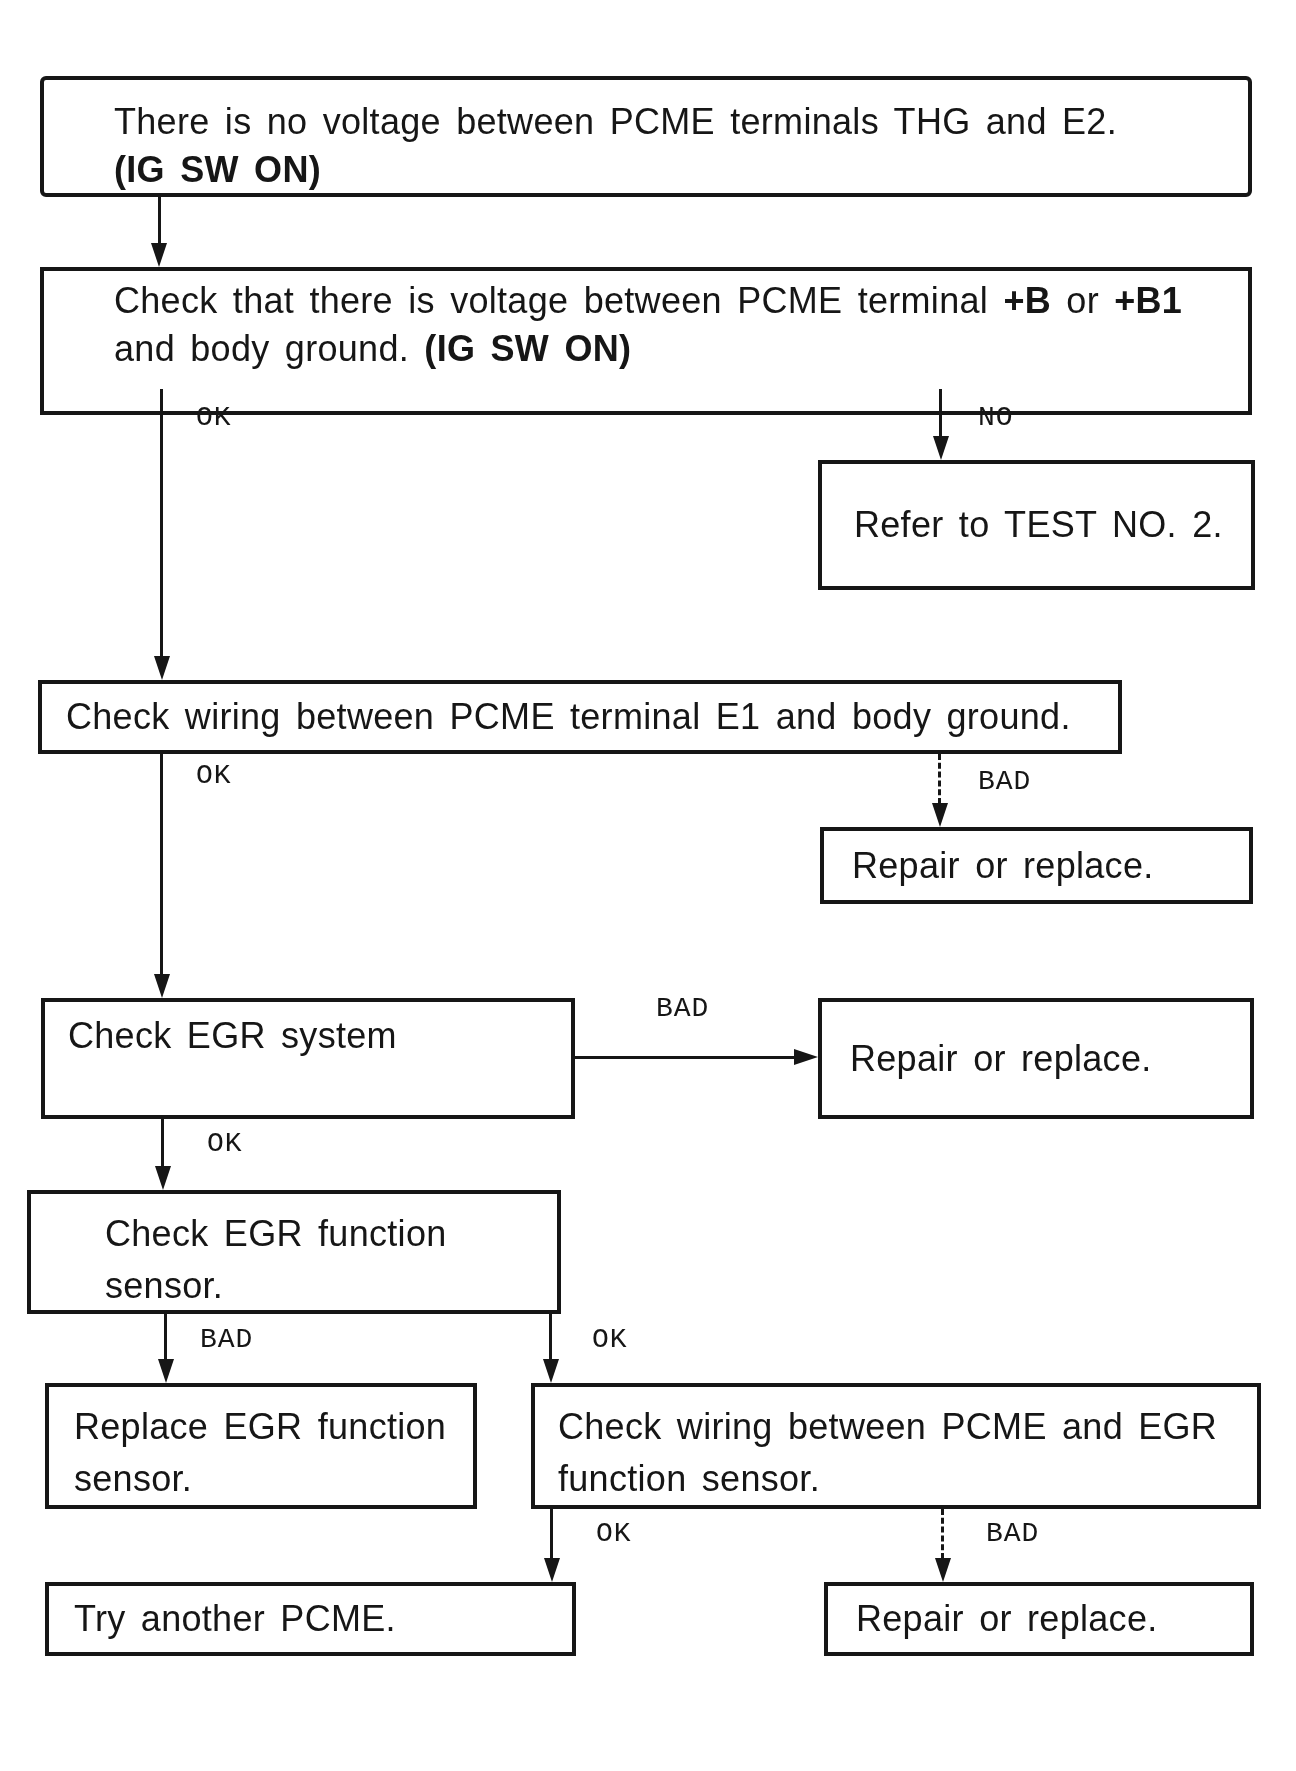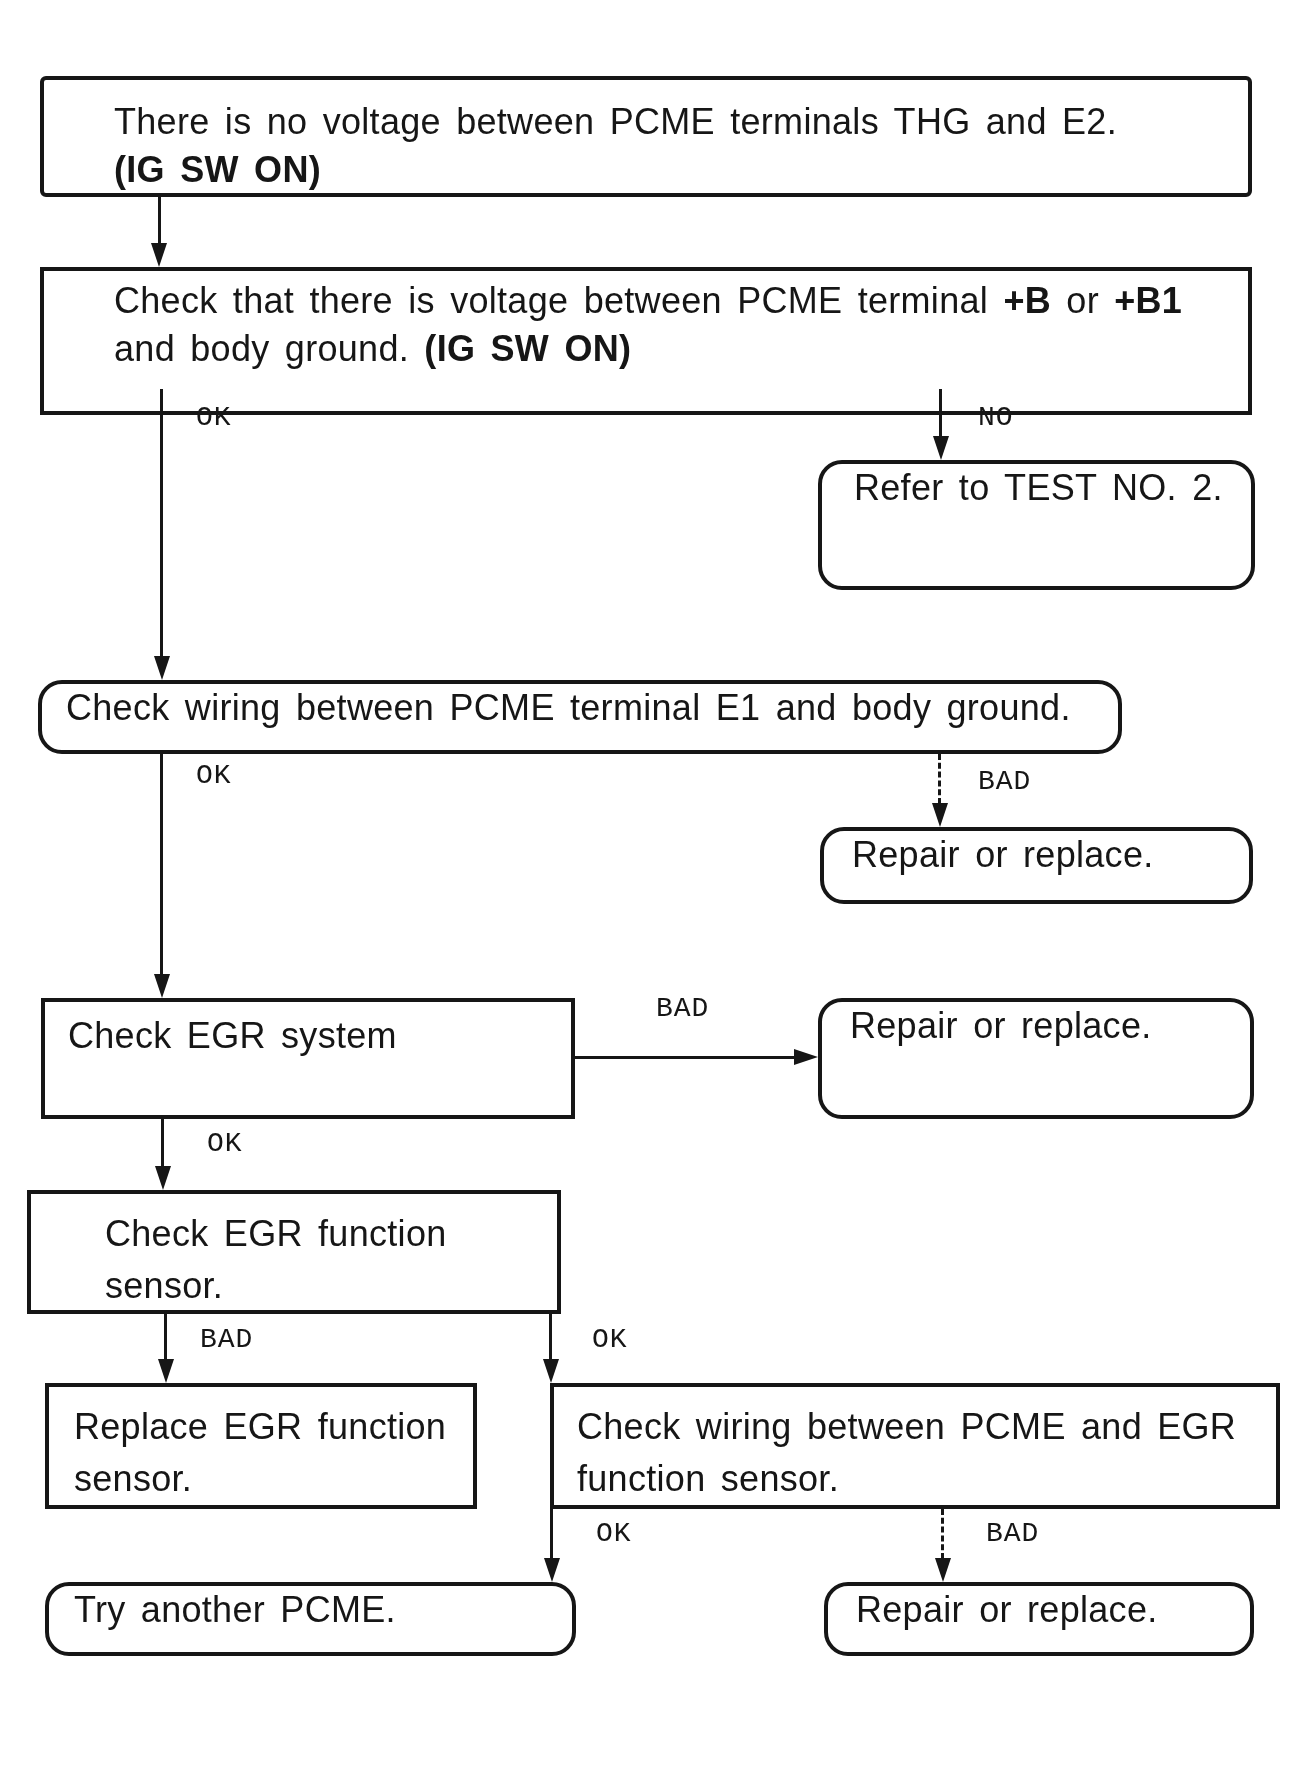--- a/index.html
+++ b/index.html
@@ -5,21 +5,21 @@
   html,body { margin:0; padding:0; background:#ffffff; }
   .canvas {
     position:relative; width:1296px; height:1771px; background:#ffffff;
     font-family:"Liberation Sans", sans-serif; color:#161616; overflow:hidden;
   }
   .box {
     position:absolute; box-sizing:border-box; background:#ffffff;
     border:4px solid #161616; font-size:36px; line-height:48px;
     word-spacing:5px; letter-spacing:0.3px;
   }
-  .vcenter { display:flex; flex-direction:column; justify-content:flex-start;border-radius:24px; }
+  .vcenter { display:flex; flex-direction:column; justify-content:center; }
   .bold { font-weight:700; }
   .vline { position:absolute; width:3px; background:#161616; }
   .vline.dashed { width:0; background:none; border-left:3px dashed #161616; }
   .hline { position:absolute; height:3px; background:#161616; }
   .arrow-down {
     position:absolute; width:0; height:0;
     border-left:8px solid transparent; border-right:8px solid transparent;
     border-top:24px solid #161616;
   }
   .arrow-right {
@@ -106,21 +106,21 @@
 
   <div class="vline" style="left:549px; top:1314px; height:47px;"></div>
   <div class="arrow-down" style="left:543px; top:1359px;"></div>
   <div class="lbl" style="left:592px; top:1324px;">OK</div>
 
   <div class="box" style="left:45px; top:1383px; width:432px; height:126px; padding:14px 0 0 25px; line-height:52px;">
     <div>Replace EGR function</div>
     <div>sensor.</div>
   </div>
 
-  <div class="box" style="left:550px; top:1383px; width:730px; height:126px; padding:14px 0 0 23px; line-height:52px;">
+  <div class="box" style="left:531px; top:1383px; width:730px; height:126px; padding:14px 0 0 23px; line-height:52px;">
     <div>Check wiring between PCME and EGR</div>
     <div>function sensor.</div>
   </div>
 
   <div class="vline" style="left:550px; top:1509px; height:51px;"></div>
   <div class="arrow-down" style="left:544px; top:1558px;"></div>
   <div class="lbl" style="left:596px; top:1518px;">OK</div>
 
   <div class="vline dashed" style="left:941px; top:1509px; height:50px;"></div>
   <div class="arrow-down" style="left:935px; top:1558px;"></div>

